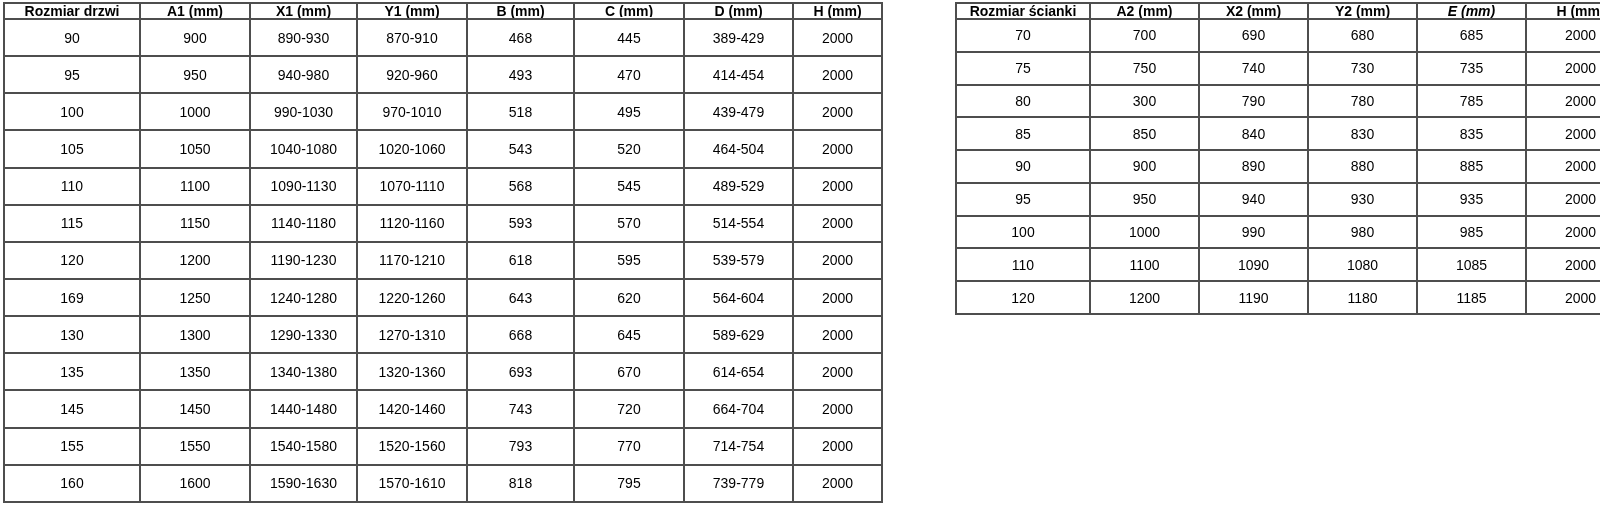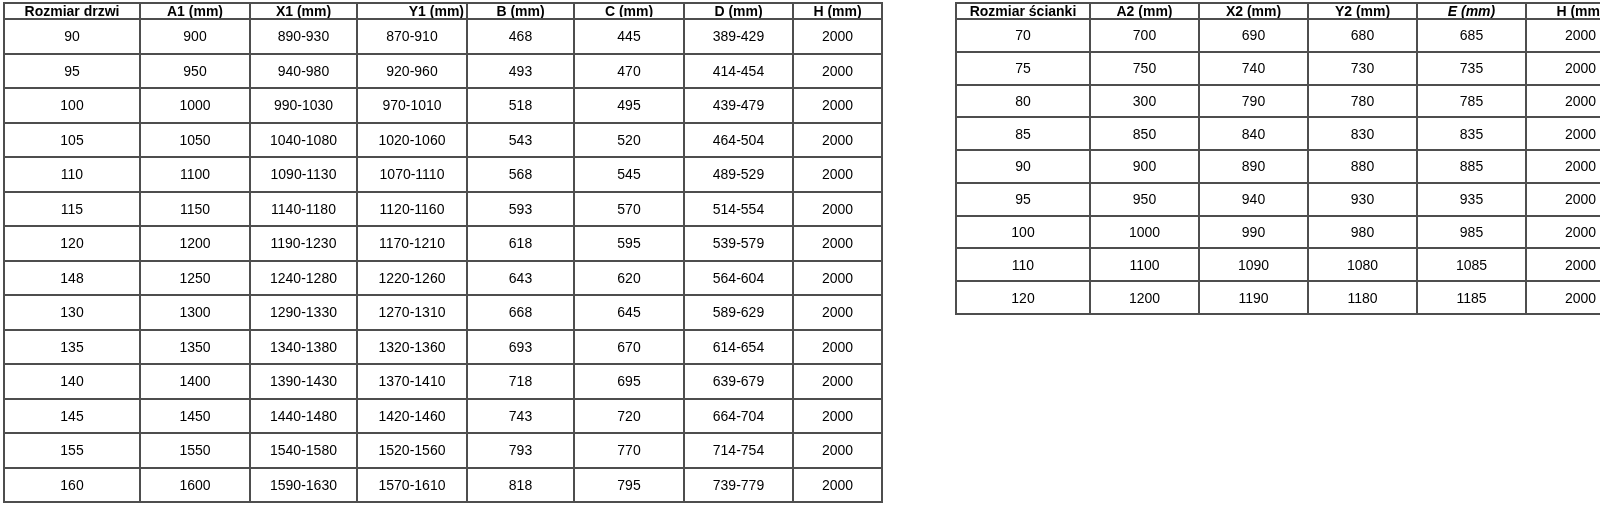--- a/index.html
+++ b/index.html
@@ -48,21 +48,21 @@
   .spec-table th {
     font-weight: bold;
   }
   .spec-table td {
     font-weight: normal;
   }
   
   table.door th:nth-child(1) { width: 130px; }
   table.door th:nth-child(2) { width: 104px; }
   table.door th:nth-child(3) { width: 101px; }
-  table.door th:nth-child(4) { width: 104px; text-align: right; }
+  table.door th:nth-child(4) { width: 104px; }
   table.door th:nth-child(5) { width: 101px; }
   table.door th:nth-child(6) { width: 104px; border-radius: 8px; }
   table.door th:nth-child(7) { width: 103px; }
   table.door th:nth-child(8) { width: 83px;  }
   
   table.wall th:nth-child(1) { width: 128px; }
   table.wall th:nth-child(2) { width: 103px; }
   table.wall th:nth-child(3) { width: 103px; }
   table.wall th:nth-child(4) { width: 103px; }
   table.wall th:nth-child(5) { width: 103px; font-style: italic; }
@@ -151,21 +151,21 @@
           <td>120</td>
           <td>1200</td>
           <td>1190-1230</td>
           <td>1170-1210</td>
           <td>618</td>
           <td>595</td>
           <td>539-579</td>
           <td>2000</td>
         </tr>
         <tr>
-          <td>148</td>
+          <td>169</td>
           <td>1250</td>
           <td>1240-1280</td>
           <td>1220-1260</td>
           <td>643</td>
           <td>620</td>
           <td>564-604</td>
           <td>2000</td>
         </tr>
         <tr>
           <td>130</td>
@@ -178,30 +178,20 @@
           <td>2000</td>
         </tr>
         <tr>
           <td>135</td>
           <td>1350</td>
           <td>1340-1380</td>
           <td>1320-1360</td>
           <td>693</td>
           <td>670</td>
           <td>614-654</td>
-          <td>2000</td>
-        </tr>
-        <tr>
-          <td>140</td>
-          <td>1400</td>
-          <td>1390-1430</td>
-          <td>1370-1410</td>
-          <td>718</td>
-          <td>695</td>
-          <td>639-679</td>
           <td>2000</td>
         </tr>
         <tr>
           <td>145</td>
           <td>1450</td>
           <td>1440-1480</td>
           <td>1420-1460</td>
           <td>743</td>
           <td>720</td>
           <td>664-704</td>

